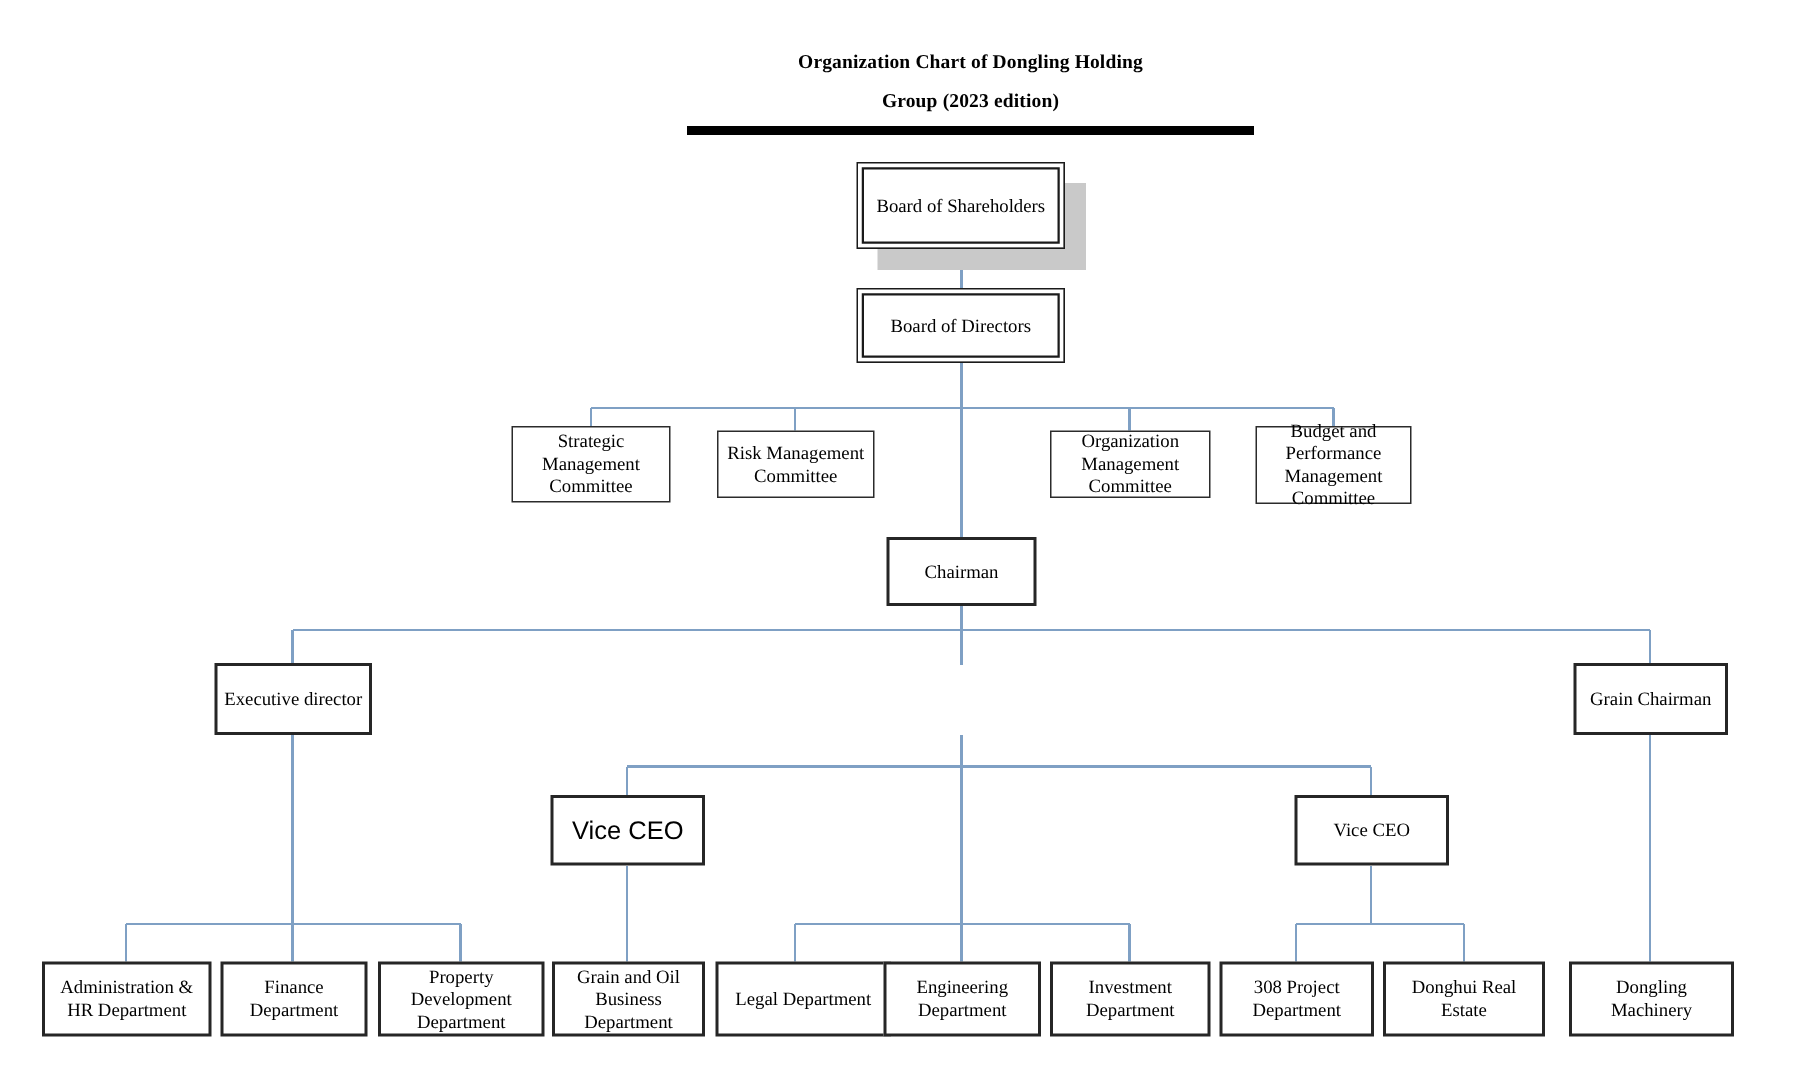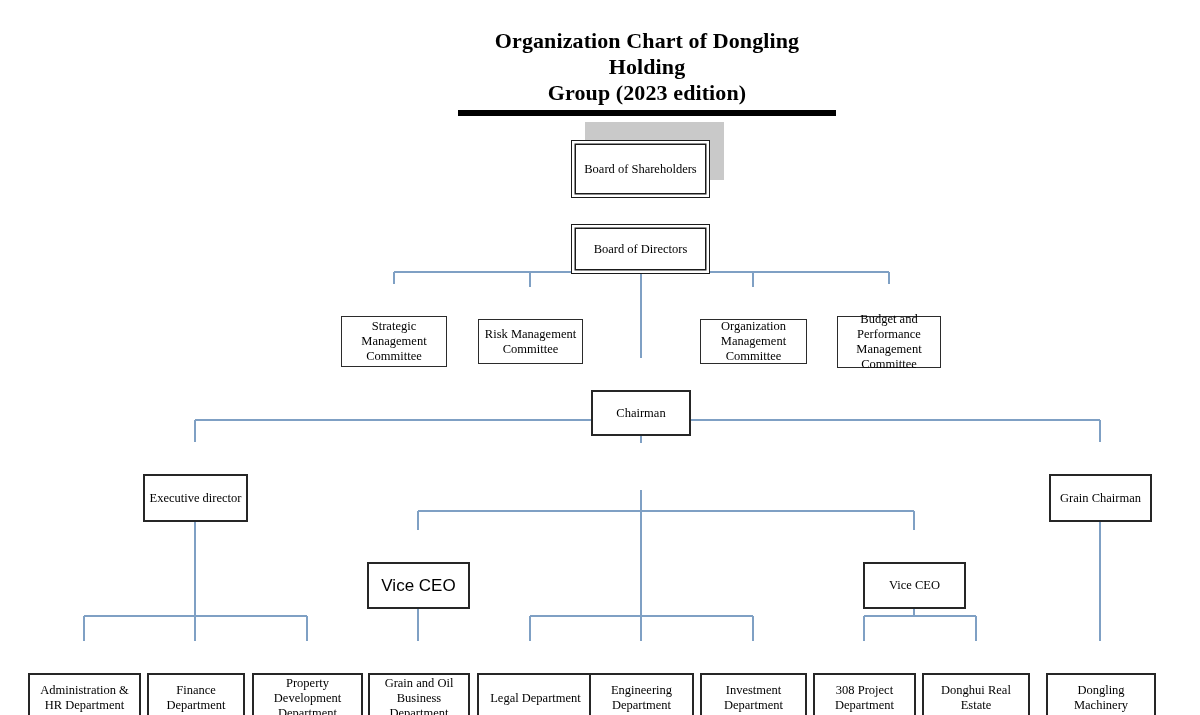--- a/index.html
+++ b/index.html
@@ -20,21 +20,21 @@
   #title-block {
     position: absolute;
     left: 458px;
     top: 28px;
     width: 378px;
     text-align: center;
   }
   #title-text {
     font-family: "Liberation Serif", "DejaVu Serif", serif;
     font-weight: bold;
-    font-size: 22px;
+    font-size: 13px;
     line-height: 26px;
     color: #000000;
     letter-spacing: 0.1px;
   }
   #title-rule {
     margin-top: 4px;
     height: 6px;
     background: #000000;
     width: 100%;
   }
@@ -57,21 +57,20 @@
     align-items: center;
     justify-content: flex-end;
     text-align: center;
     color: #000000;
     font-family: "Liberation Serif", "DejaVu Serif", serif;
     font-size: 12.5px;
     line-height: 15px;
     border: 1.6px solid #2b2b2b;
     z-index: 5;
     padding: 2px 3px;
-    margin-top: 32px;
   }
   .node .lbl { display: block; width: 100%; }
 
   
   .node.framed {
     border: 1.6px solid #1a1a1a;
     box-shadow: inset 0 0 0 2.5px #ffffff, inset 0 0 0 4px #1a1a1a;
   }
 
   

